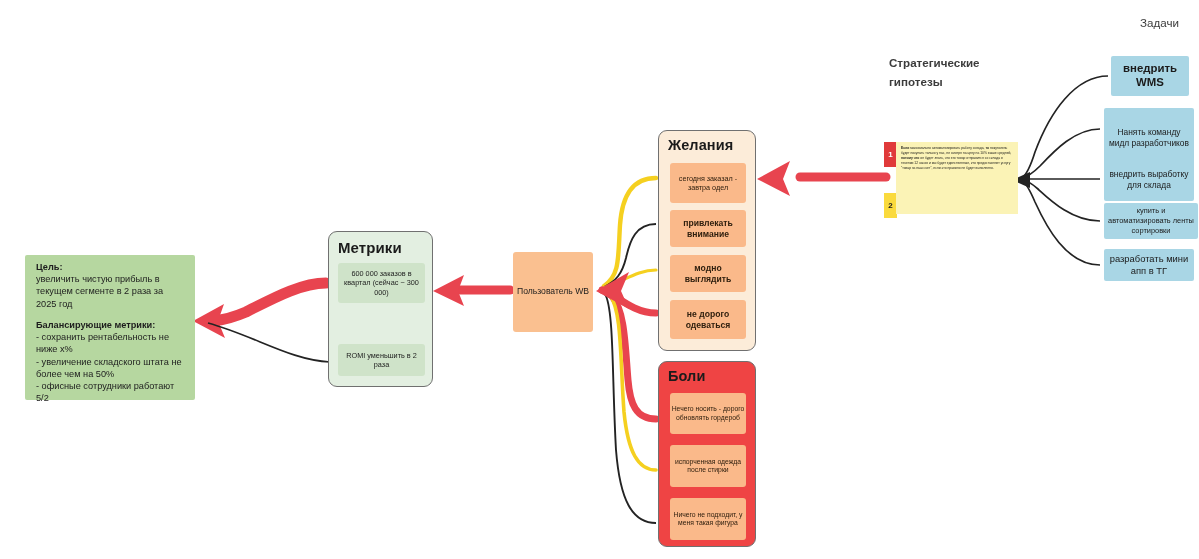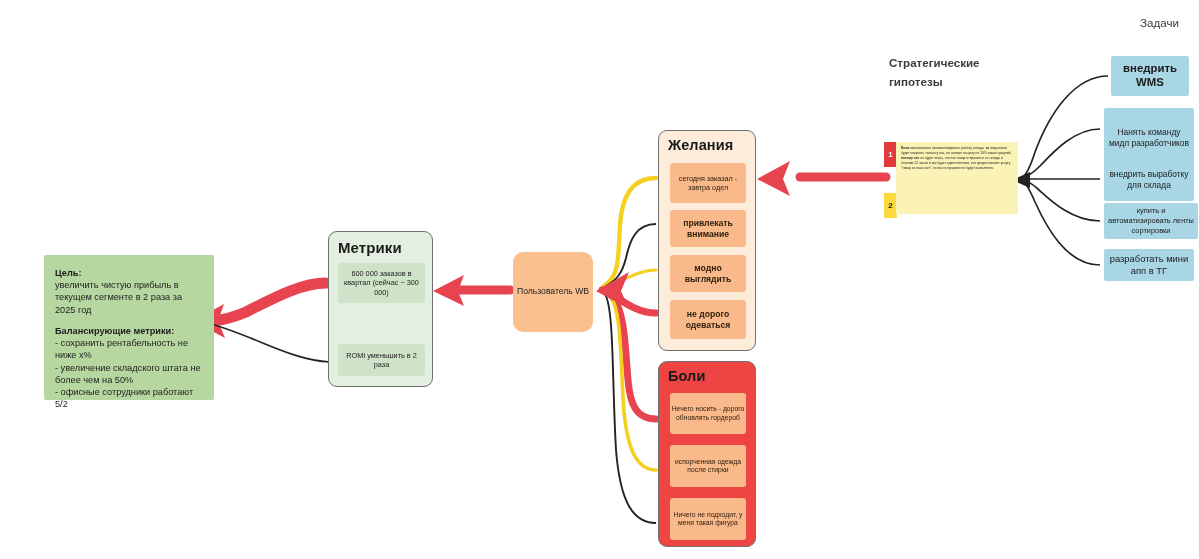--- a/index.html
+++ b/index.html
@@ -24,25 +24,24 @@
 
   
   .node { position: absolute; }
 
   
   .goal-box {
     left: 25px; top: 255px;
     width: 170px; height: 145px;
     background: #b6d7a0;
     border-radius: 2px;
-    padding: 12px 11px 0 11px;
+    padding: 6px 11px 0 11px;
     font-size: 9.2px;
     line-height: 1.33;
     color: #1d1d1d;
-    margin-left: 19px;
   }
   .goal-box .hd { font-weight: bold; }
   .goal-box .blk { margin-bottom: 9px; }
   .goal-box .ln { white-space: pre-line; }
 
   
   .group {
     border: 1.4px solid #707070;
     border-radius: 9px;
   }
@@ -74,21 +73,21 @@
     padding: 3px 3px;
   }
   .metrics .chip.m0 { top: 31px; height: 40px; }
   .metrics .chip.m1 { top: 112px; height: 32px; }
 
   
   .user-box {
     left: 513px; top: 252px;
     width: 80px; height: 80px;
     background: #fac090;
-    border-radius: 10px;
+    border-radius: 3px;
     display: flex; align-items: center; justify-content: center;
     text-align: center;
     font-size: 8.6px; line-height: 1.3; color: #1d1d1d;
   }
 
   
   .desires {
     left: 658px; top: 130px;
     width: 98px; height: 221px;
     background: #fcecd9;

